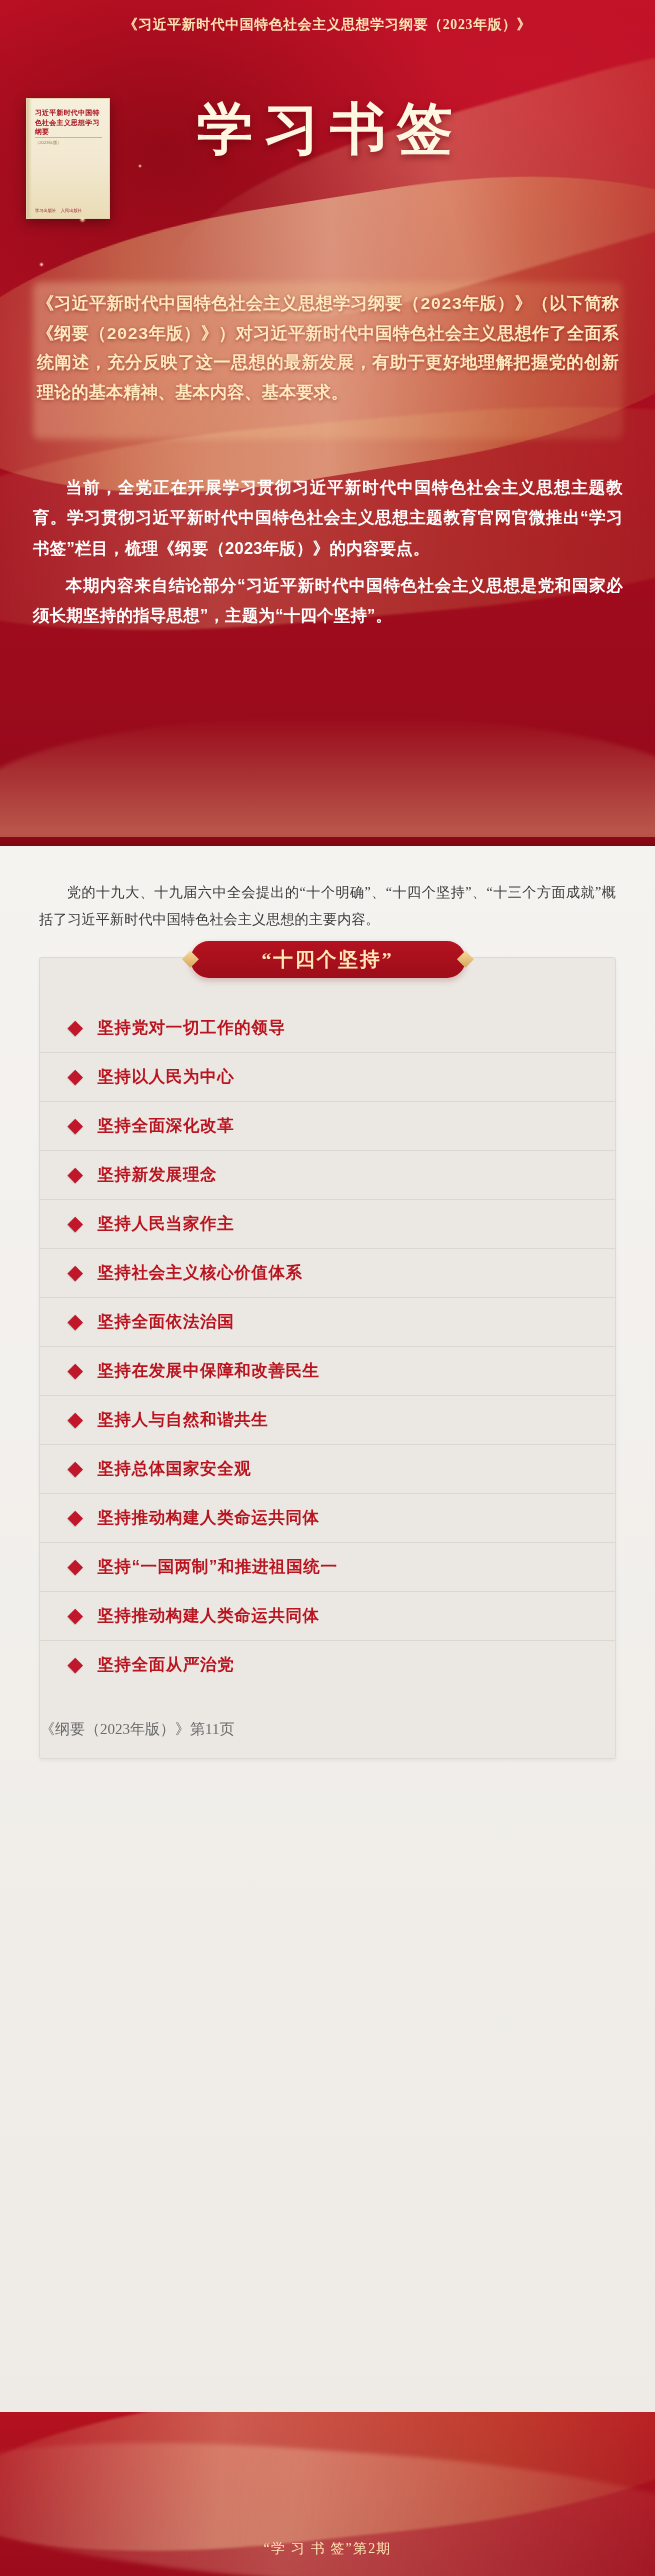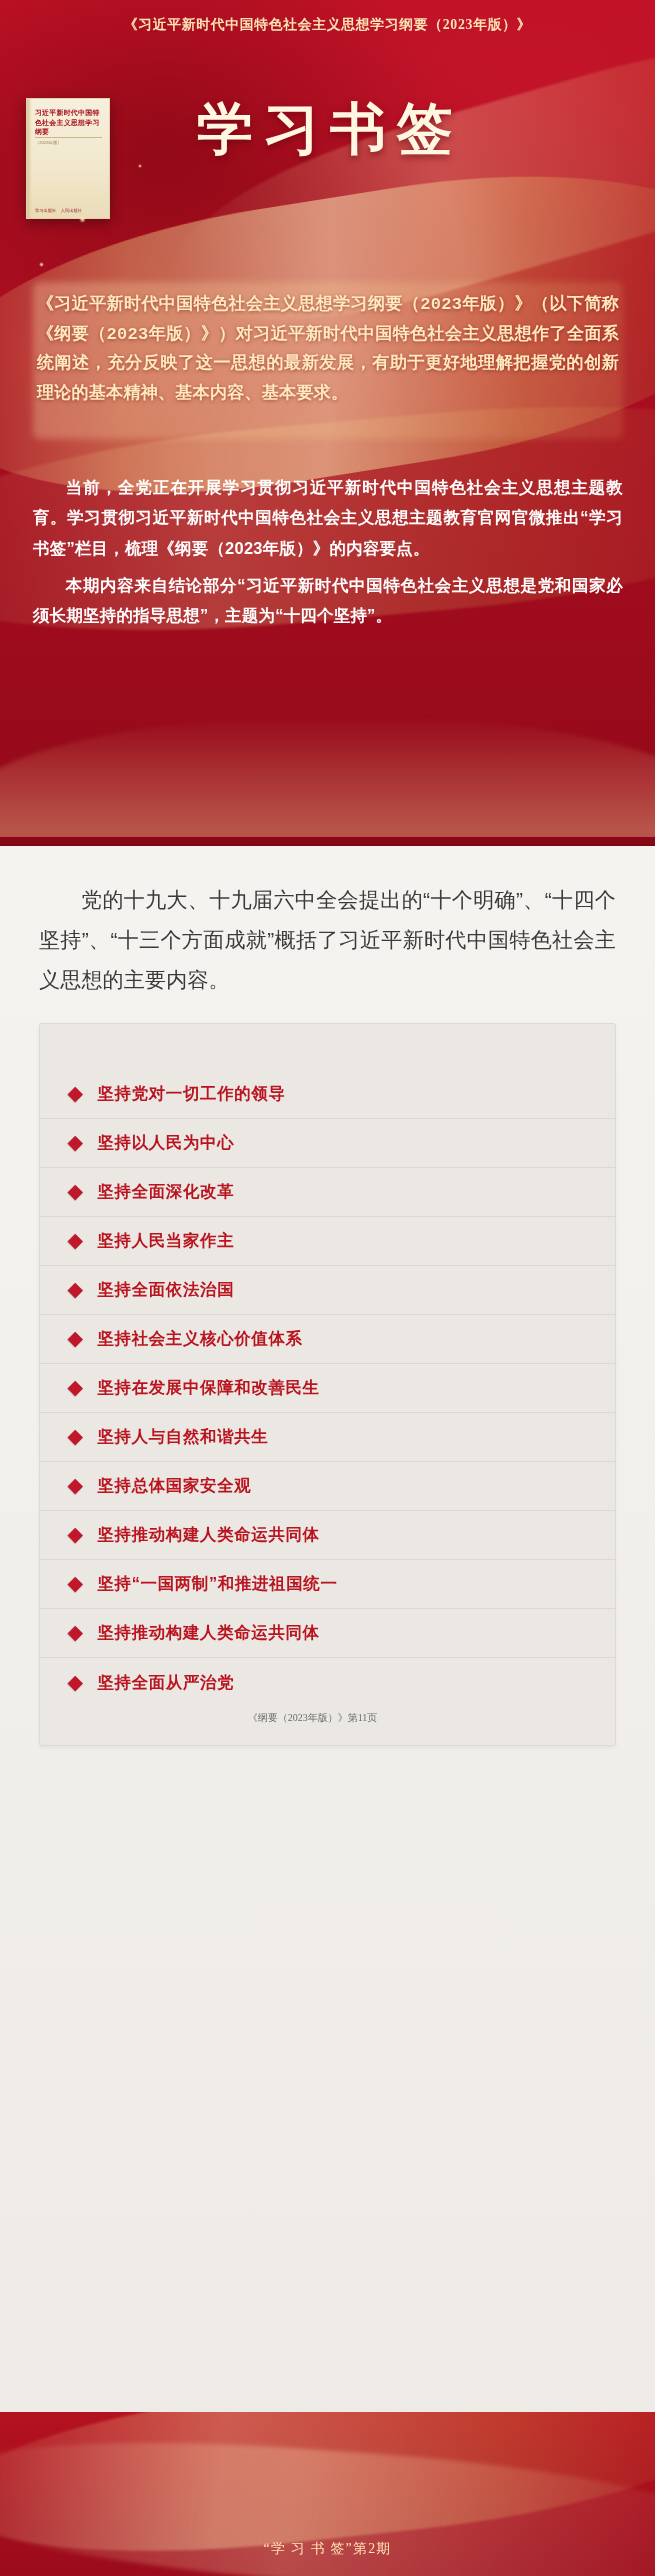--- a/index.html
+++ b/index.html
@@ -189,25 +189,26 @@
   .body-wrap {
     position: absolute;
     top: 846px; left: 0;
     width: 655px;
     height: 1567px;
     background: linear-gradient(180deg, #f5f3f0 0%, #eeebe6 100%);
     padding: 34px 39px 0 39px;
   }
   .intro {
     color: #3a3a3a;
-    font-size: 21px;
+    font-size: 14px;
     line-height: 1.9;
     text-align: justify;
     text-indent: 2em;
     letter-spacing: 0.2px;
+    font-family: Liberation Serif, serif;
   }
   .source-right {
     margin-top: 11.8px;
     text-align: right;
     color: #6b6b6b;
     font-size: 11.8px;
     font-family: "Liberation Serif", "DejaVu Serif", serif;
   }
 
   
@@ -265,24 +266,24 @@
     box-shadow: 0 0.7px 1.3px rgba(0,0,0,.18);
   }
   .item-text {
     color: #b9141f;
     font-size: 16.4px;
     font-weight: 700;
     letter-spacing: 0.7px;
     font-family: "Liberation Sans", "DejaVu Sans", sans-serif;
   }
   .card-source {
-    margin: 4px 30px 0 0;
-    text-align: center;
+    margin: 30px 30px 0 0;
+    text-align: left;
     color: #6b6b6b;
-    font-size: 10px;
+    font-size: 15px;
     font-family: "Liberation Serif", "DejaVu Serif", serif;
   }
 
   
   .footer {
     position: absolute;
     top: 2412px; left: 0;
     width: 655px; height: 164px;
     background: linear-gradient(180deg, #b91córdoba 0%, #a60d1f 100%);
     background: linear-gradient(180deg, #b4121f 0%, #9b0b1b 100%);
@@ -349,44 +350,51 @@
       <p class="indent">本期内容来自结论部分“习近平新时代中国特色社会主义思想是党和国家必须长期坚持的指导思想”，主题为“十四个坚持”。</p>
     </div>
 
     <div class="hero-edge"></div>
   </div>
 
   <div class="body-wrap">
     <div class="intro">党的十九大、十九届六中全会提出的“十个明确”、“十四个坚持”、“十三个方面成就”概括了习近平新时代中国特色社会主义思想的主要内容。</div>
 
     <div class="card">
+      <div class="card-header">
+        <span class="card-header-text">“十四个坚持”</span>
+      </div>
       <ul class="list">
         <li class="list-item">
           <span class="diamond"></span>
           <span class="item-text">坚持党对一切工作的领导</span>
         </li>
         <li class="list-item">
           <span class="diamond"></span>
           <span class="item-text">坚持以人民为中心</span>
         </li>
         <li class="list-item">
           <span class="diamond"></span>
           <span class="item-text">坚持全面深化改革</span>
         </li>
         <li class="list-item">
           <span class="diamond"></span>
+          <span class="item-text">坚持新发展理念</span>
+        </li>
+        <li class="list-item">
+          <span class="diamond"></span>
           <span class="item-text">坚持人民当家作主</span>
         </li>
         <li class="list-item">
           <span class="diamond"></span>
+          <span class="item-text">坚持社会主义核心价值体系</span>
+        </li>
+        <li class="list-item">
+          <span class="diamond"></span>
           <span class="item-text">坚持全面依法治国</span>
-        </li>
-        <li class="list-item">
-          <span class="diamond"></span>
-          <span class="item-text">坚持社会主义核心价值体系</span>
         </li>
         <li class="list-item">
           <span class="diamond"></span>
           <span class="item-text">坚持在发展中保障和改善民生</span>
         </li>
         <li class="list-item">
           <span class="diamond"></span>
           <span class="item-text">坚持人与自然和谐共生</span>
         </li>
         <li class="list-item">

